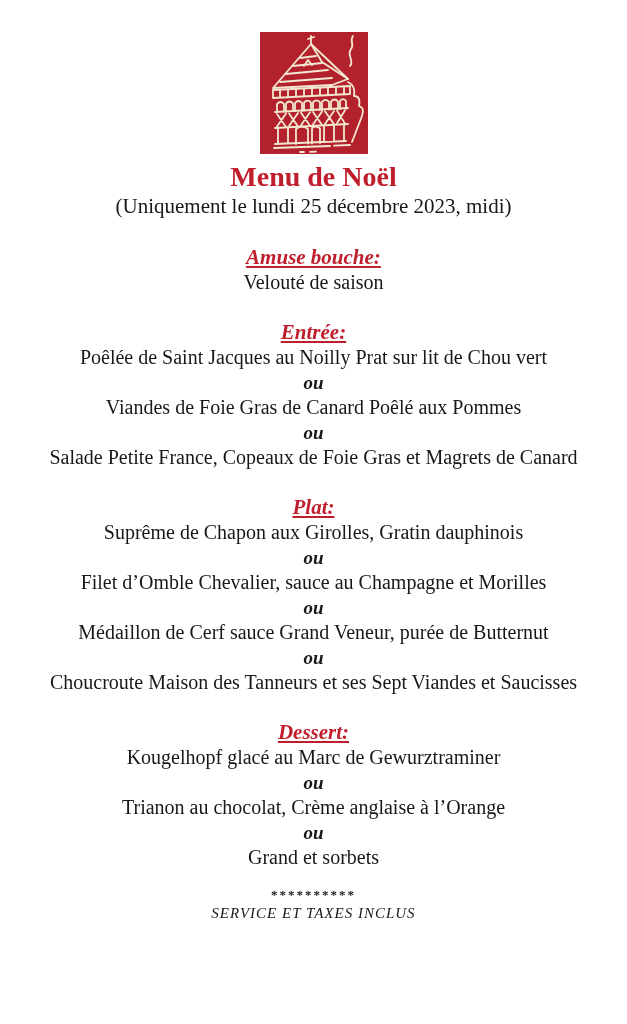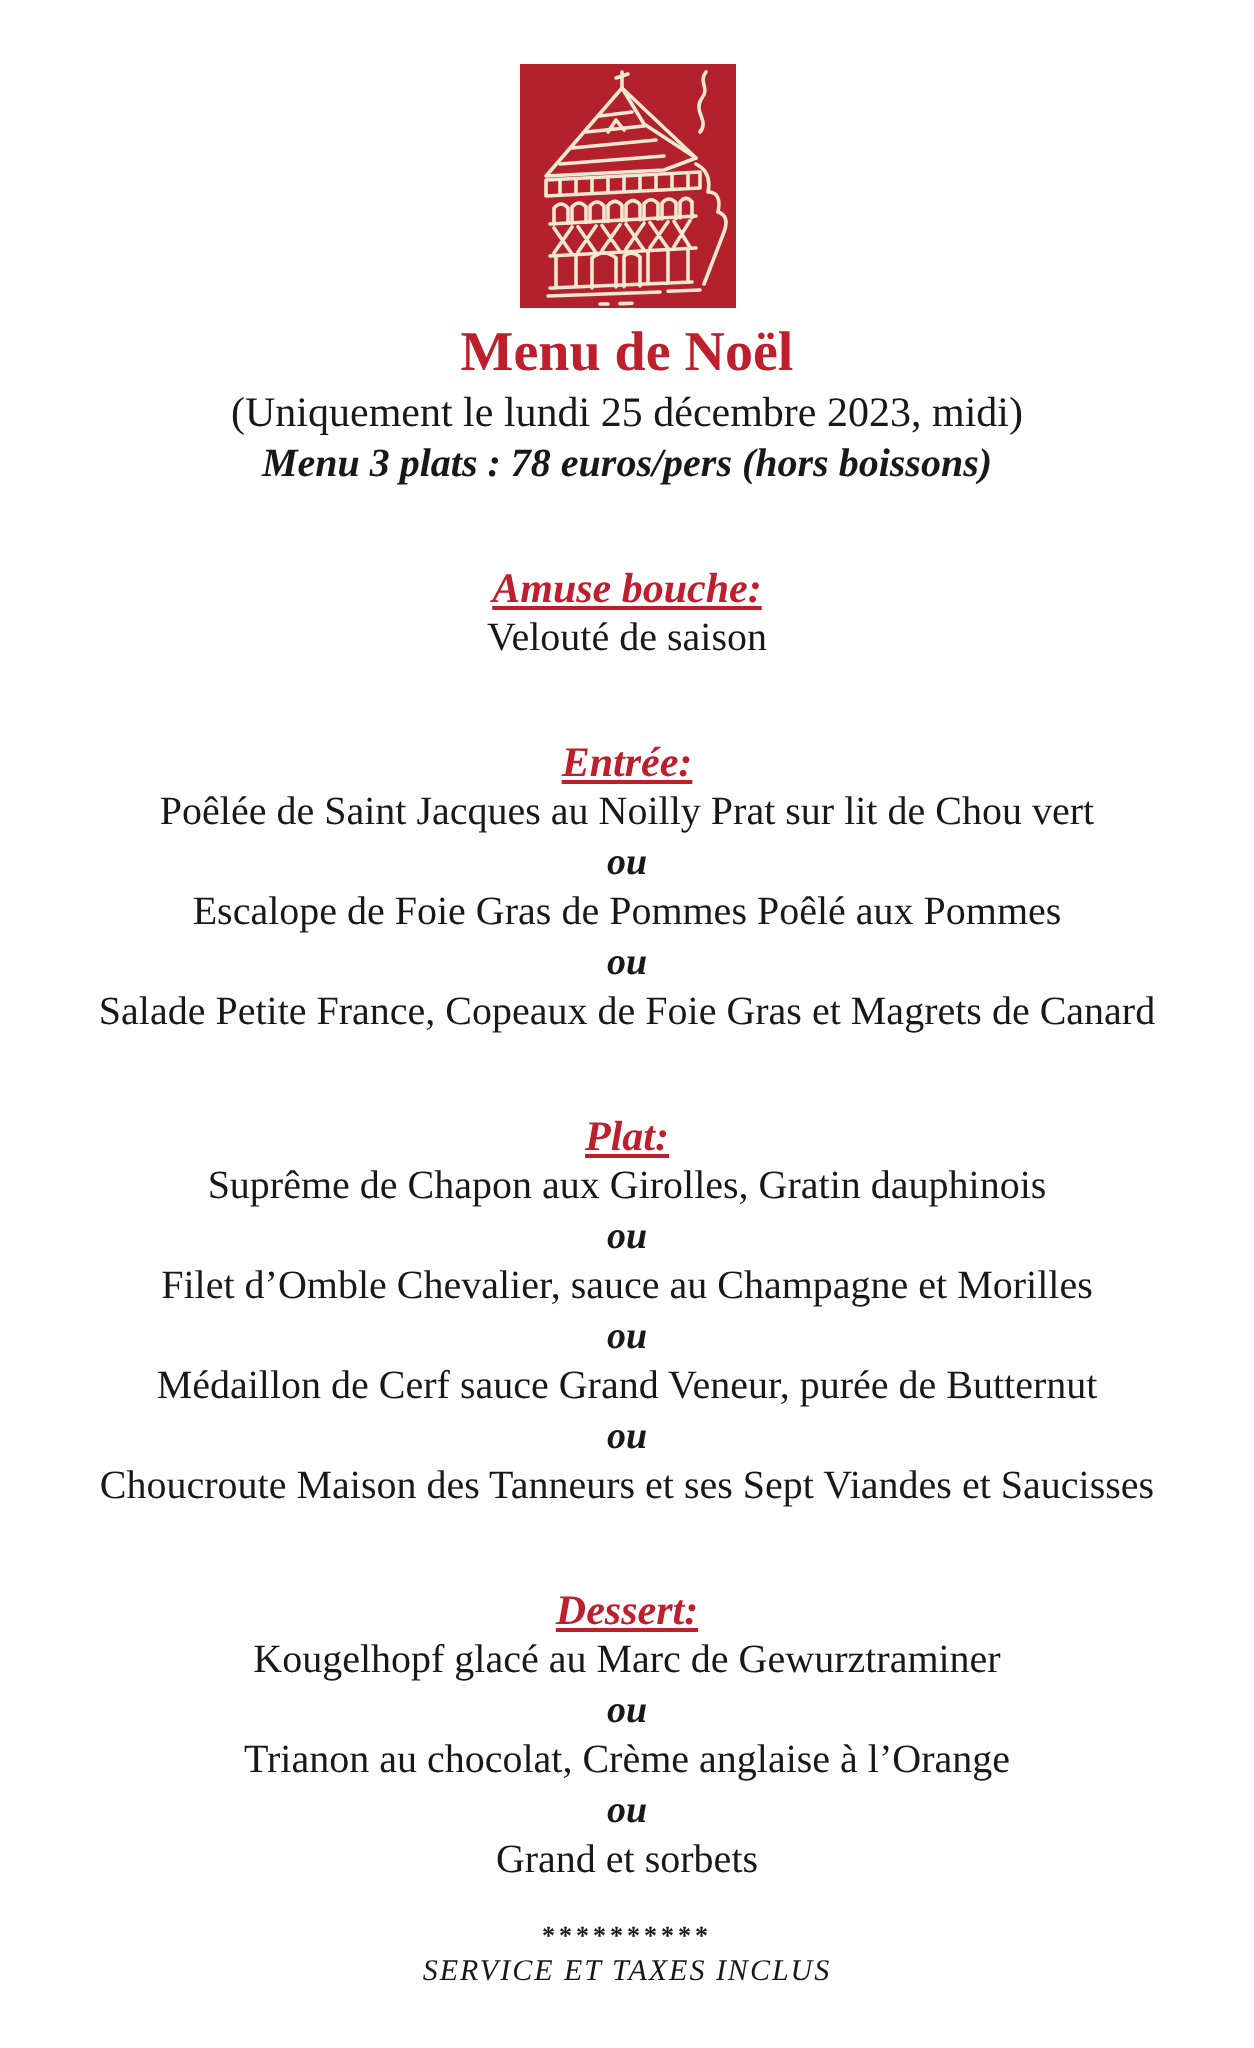--- a/index.html
+++ b/index.html
@@ -36,21 +36,21 @@
     font-size: 21px;
     line-height: 28px;
     color: #181818;
   }
   .price-line {
     font-size: 20px;
     line-height: 25px;
     font-style: italic;
     font-weight: bold;
   }
-  .menu-section { margin-top: 36px; }
+  .menu-section { margin-top: 24px; }
   .section-title {
     display: inline-block;
     margin: 0;
     font-size: 21px;
     line-height: 26px;
     font-weight: bold;
     font-style: italic;
     color: #bf1e2c;
     text-decoration: underline;
   }
@@ -104,32 +104,31 @@
         <path d="M14 116 L70 114 M74 113.6 L90 113"></path>
         <path d="M40 120 L44 120 M50 119.8 L56 119.6"></path>
         <path d="M90 34 C95 28 86 24 91 17 C95 12 89 9 93 4"></path>
         <path d="M88 50 q8 4 6 14 q7 0 5 10 q6 2 3 10 l-10 26"></path>
       </g>
     </svg>
   </div>
 
   <h1 class="title">Menu de Noël</h1>
   <div class="subtitle">(Uniquement le lundi 25 décembre 2023, midi)</div>
-  <div class="price-line">Menu 3 plats : 78 euros/pers (hors boissons)</div>
 
   <section class="menu-section">
     <h2 class="section-title">Amuse bouche:</h2>
     <div class="dish">Velouté de saison</div>
   </section>
 
   <section class="menu-section">
     <h2 class="section-title">Entrée:</h2>
     <div class="dish">Poêlée de Saint Jacques au Noilly Prat sur lit de Chou vert</div>
     <div class="or-sep">ou</div>
-    <div class="dish">Escalope de Foie Gras de Pommes Poêlé aux Pommes</div>
+    <div class="dish">Viandes de Foie Gras de Canard Poêlé aux Pommes</div>
     <div class="or-sep">ou</div>
     <div class="dish">Salade Petite France, Copeaux de Foie Gras et Magrets de Canard</div>
   </section>
 
   <section class="menu-section">
     <h2 class="section-title">Plat:</h2>
     <div class="dish">Suprême de Chapon aux Girolles, Gratin dauphinois</div>
     <div class="or-sep">ou</div>
     <div class="dish">Filet d’Omble Chevalier, sauce au Champagne et Morilles</div>
     <div class="or-sep">ou</div>

